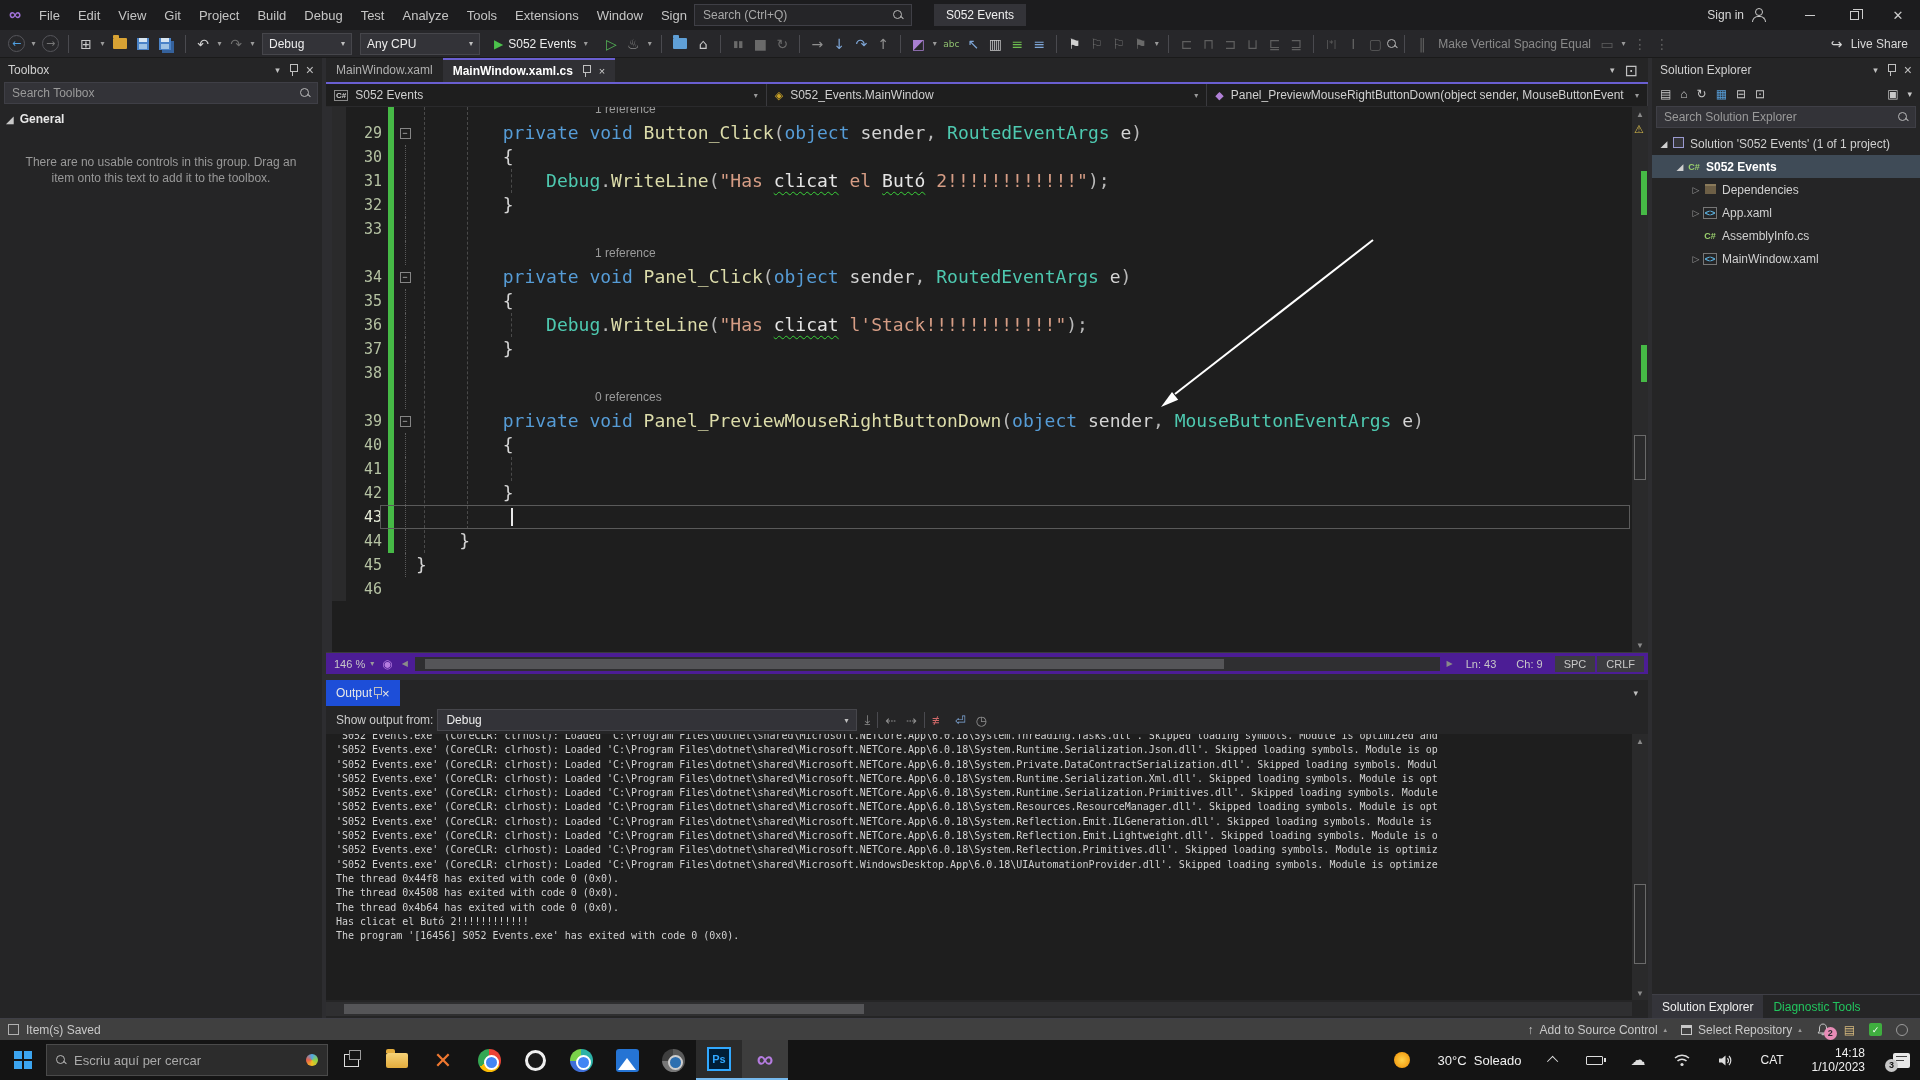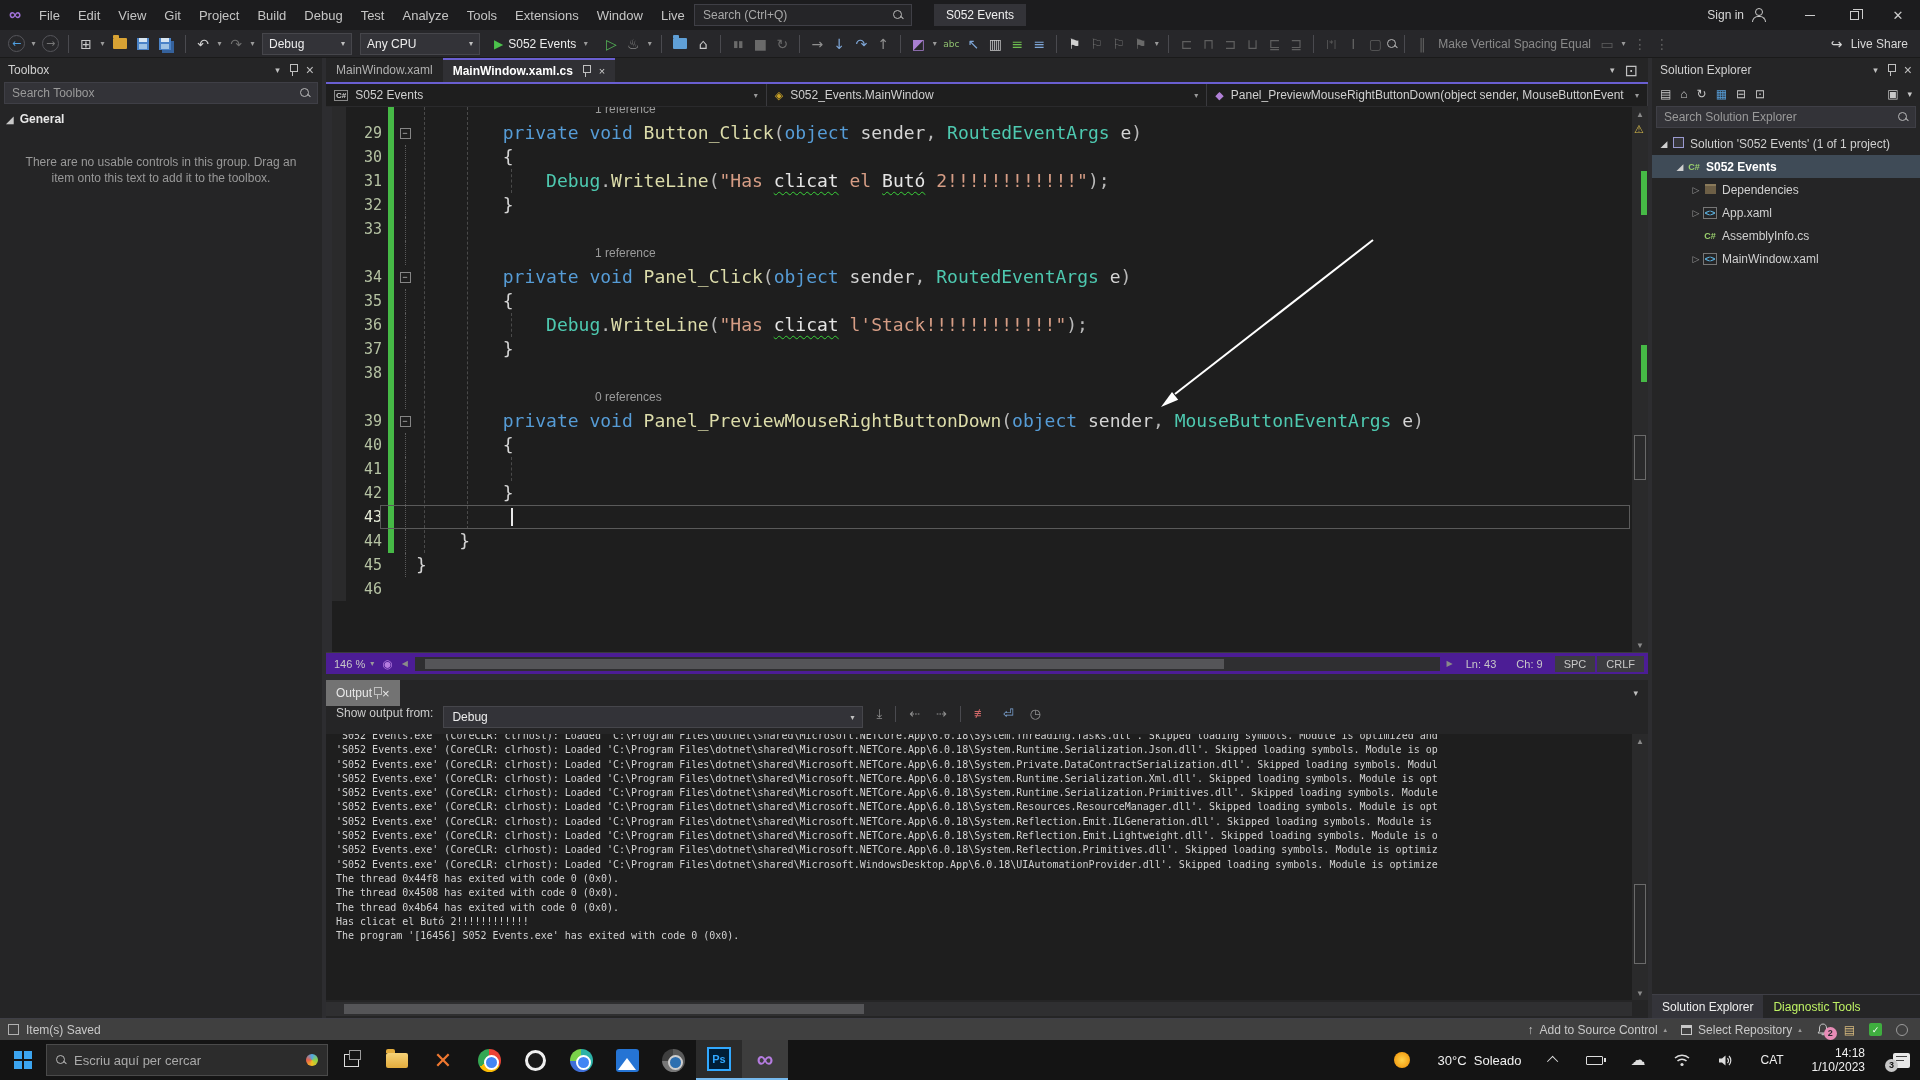--- a/index.html
+++ b/index.html
@@ -127,24 +127,24 @@
   #editorstatus .purp { color:#b57ce0; font-size:12px; margin-right:6px; }
   .hscroll { flex:1; height:14px; background:#2f2f31; position:relative; margin:0 4px; }
   .hscroll .thumb { position:absolute; top:2px; height:10px; background:#555558; }
   .harrow { color:#8a8a8a; font-size:8px; padding:0 3px; }
   .stat-item { padding:0 10px; }
   .stat-box { background:#3c3c40; padding:2px 9px; margin-left:2px; }
 
   
   #output { position:absolute; left:0; top:622px; width:100%; height:338px; background:#252526; }
   #outtab { height:26px; display:flex; align-items:center; }
-  #outtab .otab { height:100%; display:flex; align-items:center; background:#737373; padding:0 10px;
+  #outtab .otab { height:100%; display:flex; align-items:center; background:#1d4ed8; padding:0 10px;
     font-size:12px; color:#e8e8e8; }
   #outtab .ochev { margin-left:auto; padding-right:10px; font-size:9px; color:#c0c0c0; }
-  #outbar { height:28px; display:flex; padding:0 10px; gap:10px; font-size:12px; color:#cccccc; }
+  #outbar { height:28px; display:flex; align-items:center; padding:0 10px; gap:4px; font-size:12px; color:#cccccc; }
   #outbar .ocombo { width:420px; height:22px; background:#333338; border:1px solid #46464b; display:flex;
     align-items:center; padding:0 8px; color:#ededed; }
   #outbar .ocombo .ca { margin-left:auto; font-size:8px; color:#c0c0c0; }
   .oicon { color:#8f8f8f; font-size:13px; padding:0 3px; }
   .oicon.red { color:#d16969; } .oicon.blue { color:#7fa7d8; }
   .osep { width:1px; height:16px; background:#4a4a4f; }
   #console { position:absolute; left:0; top:54px; width:1306px; height:266px; background:#1e1e1e;
     overflow:hidden; padding:2px 0 0 10px; }
   .out-line { font-family:"DejaVu Sans Mono",monospace; font-size:10px; line-height:14.3px;
     color:#d2d2d2; white-space:pre; }
@@ -164,21 +164,21 @@
   .tree-row .arr.hollow { color:#9a9a9a; }
   .tree-row .ti { width:16px; text-align:center; margin-right:4px; flex:none; font-size:10px; }
   .tree-row.bold .lbl { font-weight:bold; }
   .ti-solution { display:inline-block; width:11px; height:11px; border:1px solid #9a9ad0; background:#35353a; }
   .ti-csproj { color:#9ad06d; font-weight:bold; font-size:9px; }
   .ti-deps { display:inline-block; width:11px; height:10px; background:#6d5f46; border-top:2px solid #8a7a5a; }
   .ti-xaml { color:#5fb8e8; font-weight:bold; font-size:9px; border:1px solid #777; padding:0 1px; }
   .ti-cs { color:#9ad06d; font-weight:bold; font-size:9px; }
   #sebottom { position:absolute; left:0; top:936px; width:100%; height:24px; background:#252526;
     display:flex; align-items:stretch; border-top:1px solid #3f3f46; font-size:12px; }
-  #sebottom .btab { display:flex; align-items:center; padding:0 10px; color:#bef264; }
+  #sebottom .btab { display:flex; align-items:center; padding:0 10px; color:#22c55e; }
   #sebottom .btab.active { background:#34343a; color:#eeeeee; }
 
   
   #vsstatus { position:absolute; left:0; top:1018px; width:1920px; height:22px; background:#404040;
     border-top:1px solid #3f3f46; display:flex; align-items:center; font-size:12px; color:#c8c8c8; }
   #vsstatus .lefty { display:flex; align-items:center; gap:7px; padding-left:8px; }
   .doc-ico { width:11px; height:11px; border:1px solid #b0b0b0; }
   #vsstatus .righty { margin-left:auto; display:flex; align-items:center; gap:14px; padding-right:12px; }
   .sc-item { display:flex; align-items:center; gap:6px; }
   .sc-tri { font-size:7px; color:#9a9a9a; }
@@ -255,21 +255,21 @@
       <div class="menu-item">View</div>
       <div class="menu-item">Git</div>
       <div class="menu-item">Project</div>
       <div class="menu-item">Build</div>
       <div class="menu-item">Debug</div>
       <div class="menu-item">Test</div>
       <div class="menu-item">Analyze</div>
       <div class="menu-item">Tools</div>
       <div class="menu-item">Extensions</div>
       <div class="menu-item">Window</div>
-      <div class="menu-item">Live</div>
+      <div class="menu-item">Sign</div>
     </nav>
   <div id="qsearch">
     <span>Search (Ctrl+Q)</span>
     <span class="lens"></span>
   </div>
   <div id="title-badge">S052 Events</div>
   <div id="signin">
     <span>Sign in</span>
     <span class="person-ico"></span>
   </div>

